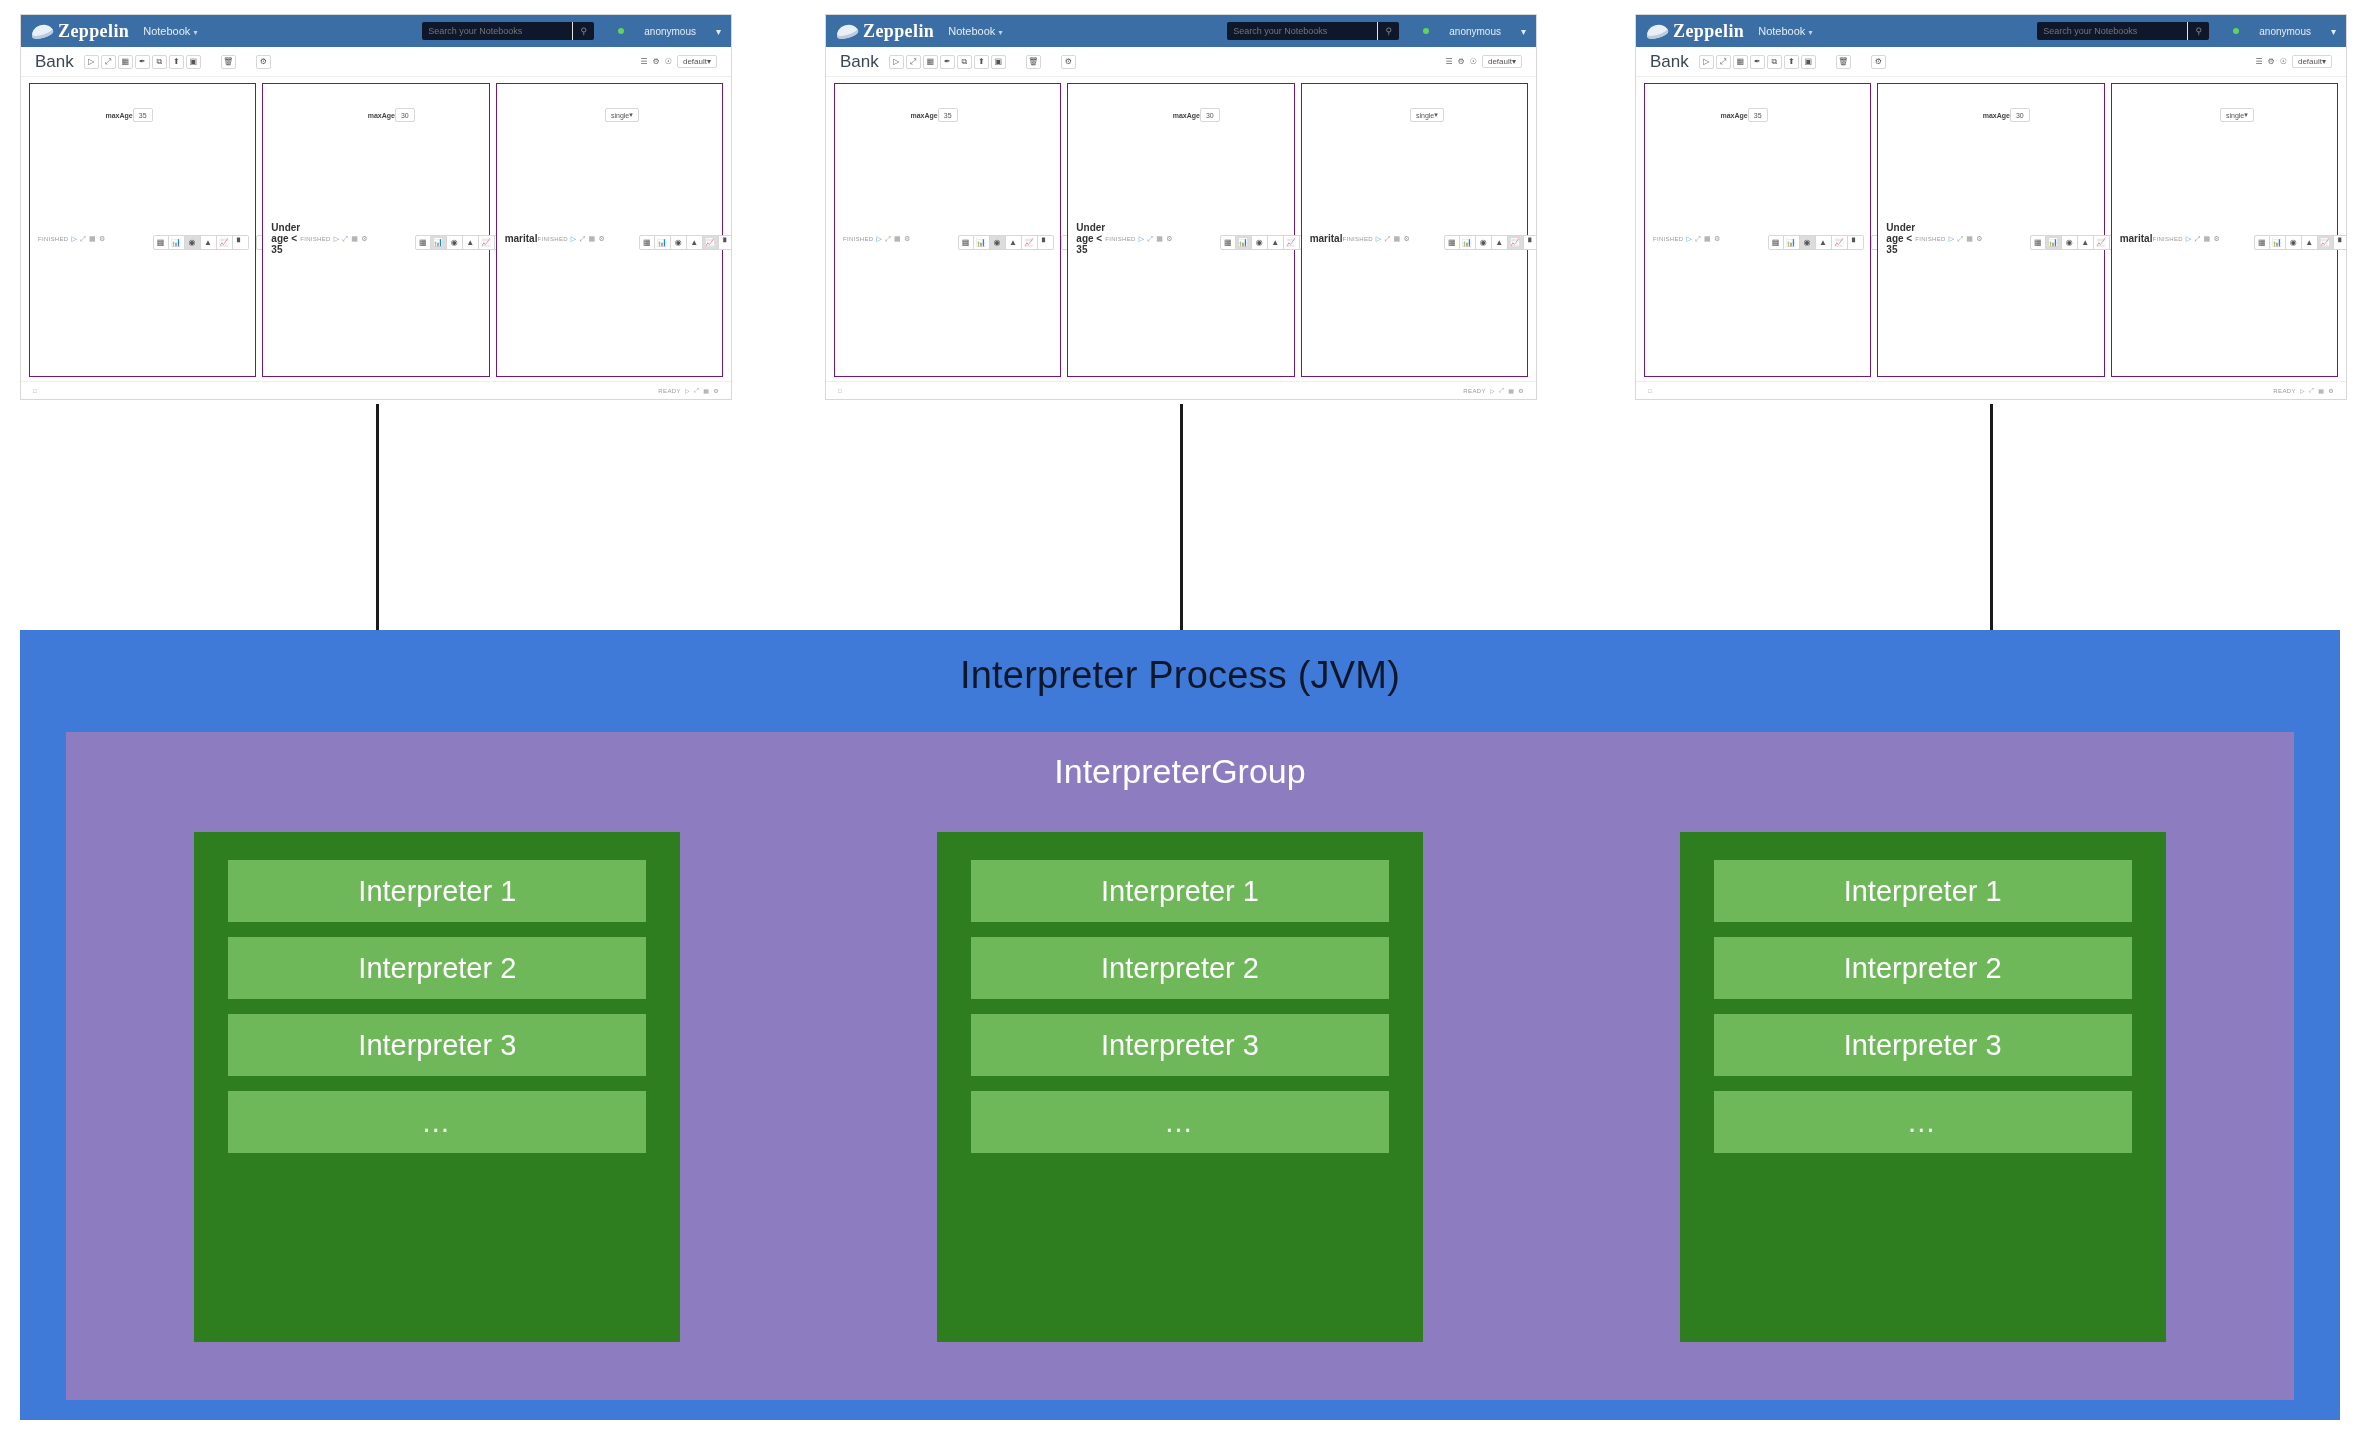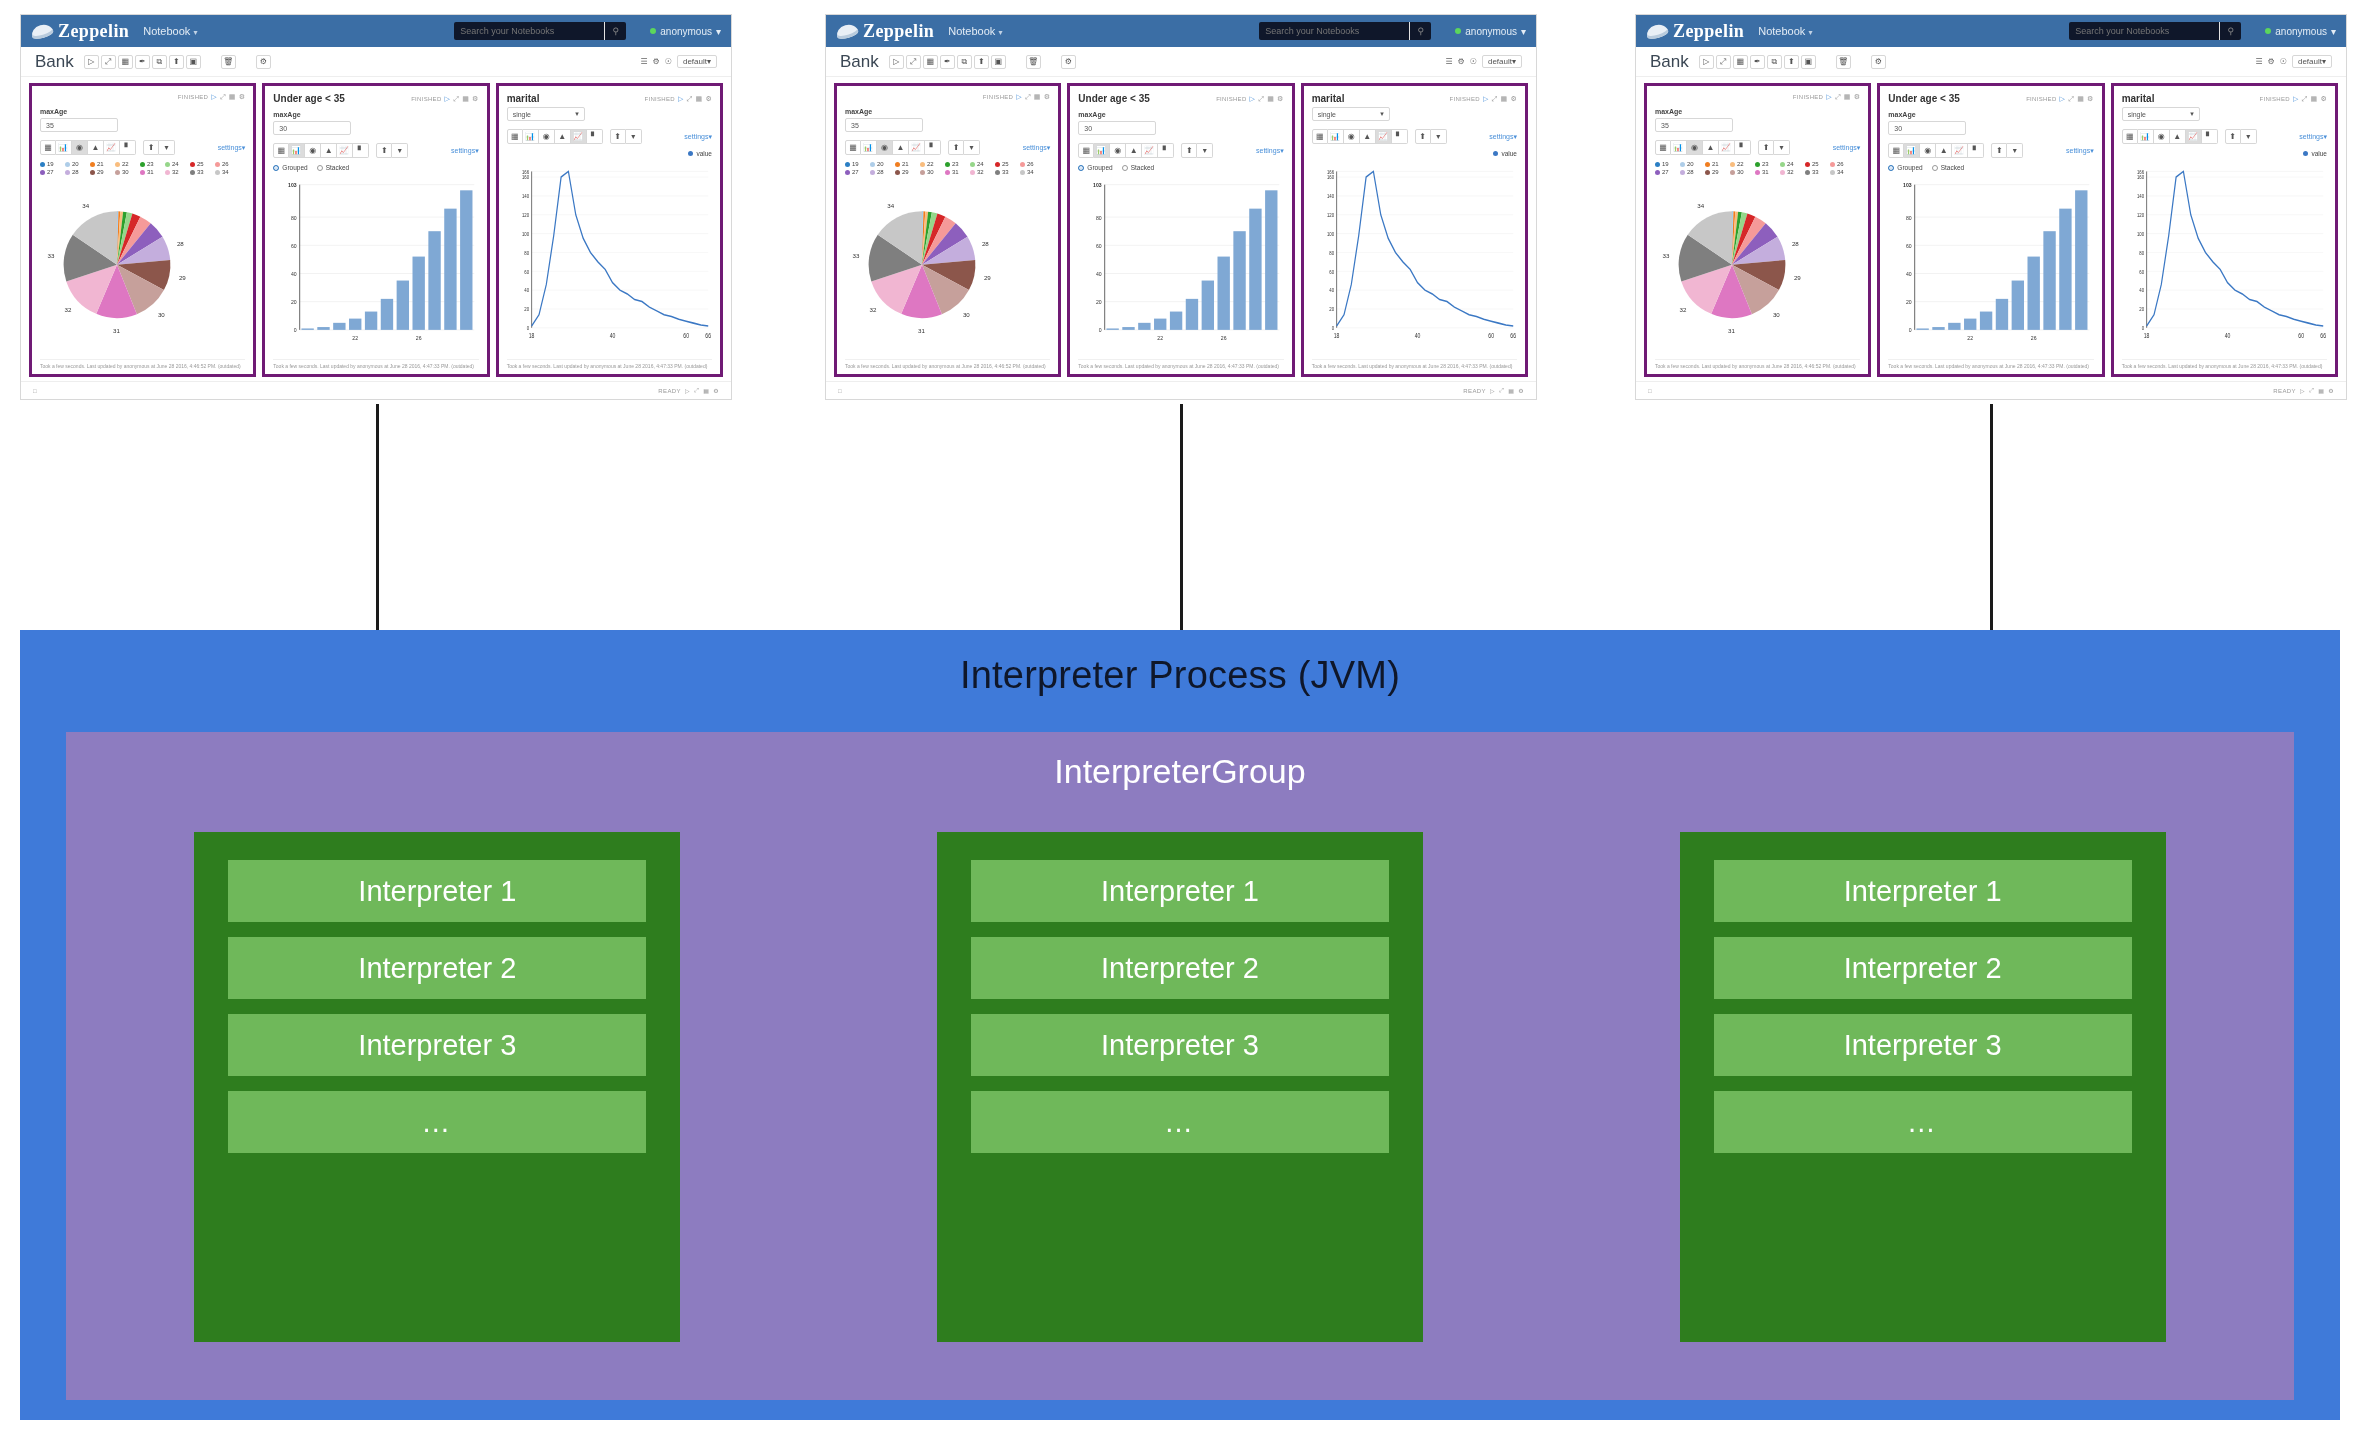--- a/index.html
+++ b/index.html
@@ -46,43 +46,43 @@
   }
   .nb-search input {
     border:0; outline:0; flex:1; height:100%;
     font-size:9px; color:#9a9a9a; padding:0 6px;
     font-family:"Liberation Sans", sans-serif; background:transparent;
   }
   .nb-search .sicon {
     width:22px; height:100%; display:flex; align-items:center; justify-content:center;
     border-left:1px solid #e3e3e3; color:#888; font-size:9px;
   }
-  .nb-user { color:#e3ecf5; font-size:10px; display:flex; align-items:center; gap:4px; margin-left:10px; }
+  .nb-user { color:#e3ecf5; font-size:10px; display:flex; align-items:center; gap:20px; margin-left:10px; }
   .dot-green { width:6px; height:6px; border-radius:50%; background:#5cd65c; display:inline-block; }
 
   .nb-header {
     height:30px; display:flex; align-items:center; gap:6px;
     padding:0 14px; border-bottom:1px solid #eee; background:#fff;
   }
   .nb-title { font-size:17px; color:#3b4754; font-weight:normal; }
   .ic-btn {
     width:15px; height:14px; border:1px solid #d7d7d7; border-radius:2px;
     display:inline-flex; align-items:center; justify-content:center;
     font-size:8px; color:#555; background:#fff;
   }
   .ic-grp { display:flex; gap:2px; margin-left:4px; }
   .ic-sep { width:8px; }
   .nb-header-right { margin-left:auto; display:flex; align-items:center; gap:5px; font-size:8px; color:#666; }
   .pill { border:1px solid #d7d7d7; border-radius:2px; padding:1px 5px; font-size:8px; color:#555; }
 
   
   .para-row { display:flex; padding:6px 8px 0 8px; gap:6px; height:300px; }
   .para {
-    flex:1; border:3px solid #701a75; background:#fff;
-    display:flex; flex-direction:column; padding:7px 8px 4px 8px;
+    flex:1; border:1px solid #701a75; background:#fff;
+    display:flex; flex-direction:row; padding:21px 8px 4px 8px;
     position:relative; min-width:0;
   }
   .para-head { display:flex; align-items:center; }
   .para-title { font-size:10px; color:#333; font-weight:bold; }
   .para-status { margin-left:auto; display:flex; align-items:center; gap:3px; font-size:6px; color:#9a9a9a; letter-spacing:.3px; }
   .para-status .gl { font-size:7px; color:#4a90d9; }
   .para-status .gl.grey { color:#999; }
 
   .form-label { font-size:7px; color:#444; font-weight:bold; margin-top:7px; }
   .form-input {

